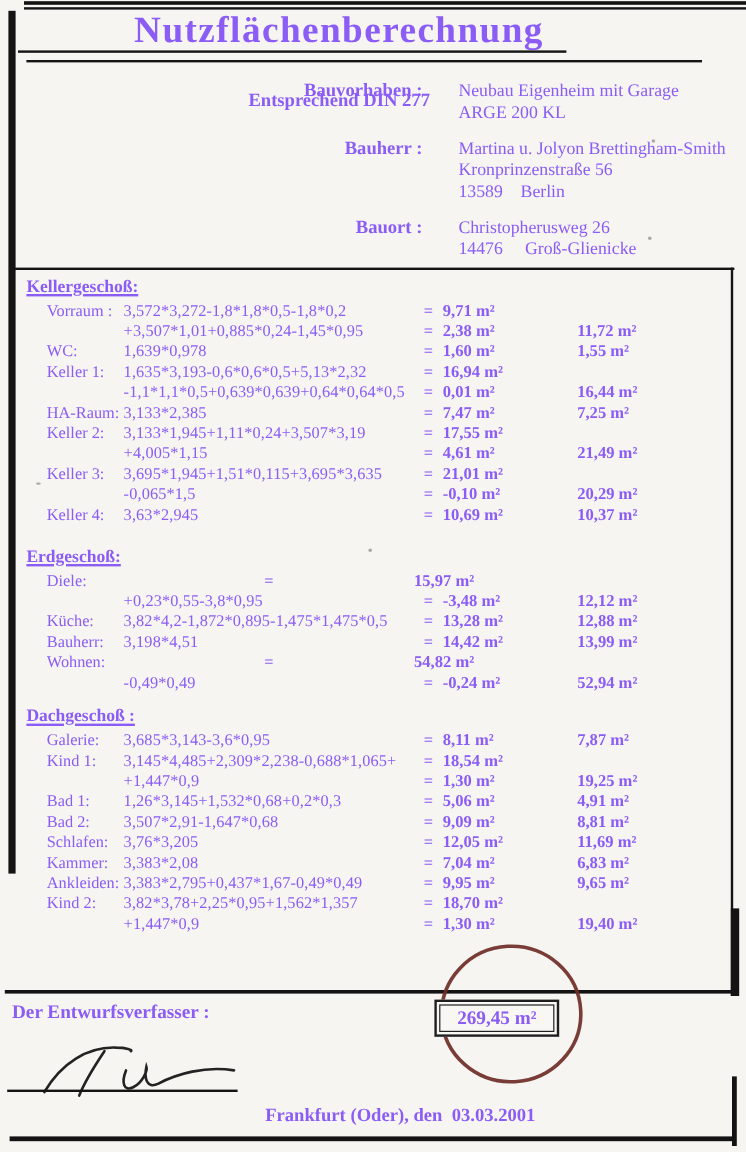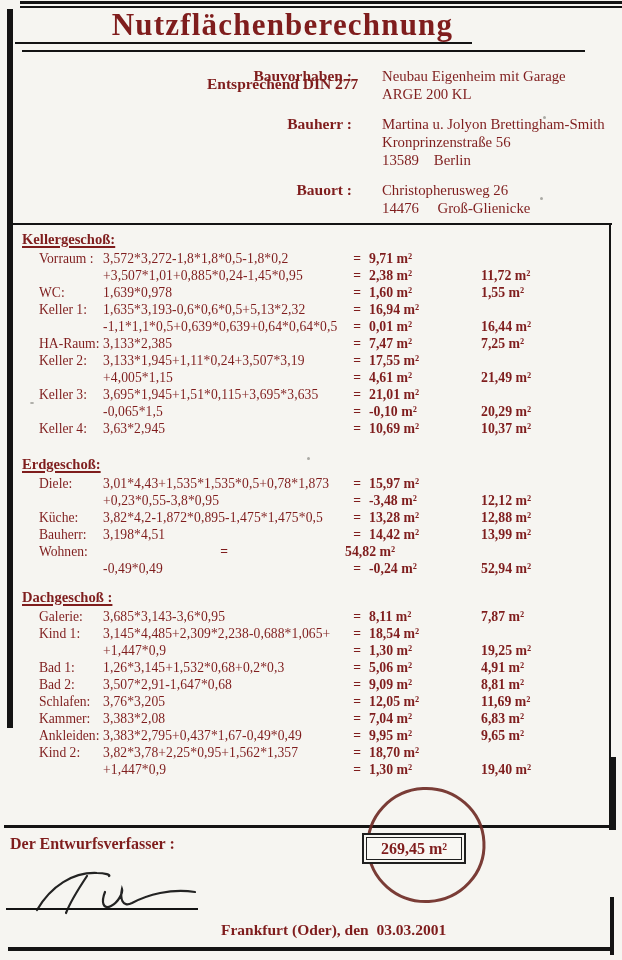--- a/index.html
+++ b/index.html
@@ -1,21 +1,21 @@
 <!DOCTYPE html>
 <html><head>
 <meta charset="utf-8">
 <style>
   html,body{margin:0;padding:0;}
   .page{
     position:relative;
     width:622px;height:960px;
     background:#f6f5f1;
     font-family:"Liberation Serif","DejaVu Serif",serif;
-    color:#7f1d1d;
+    color:#8b5cf6;
     overflow:hidden;
   }
   .rule{position:absolute;background:#141414;}
   .speck{position:absolute;background:#8a8a84;border-radius:50%;opacity:.7;}
 
   
   .doc-title{
     position:absolute;top:7px;left:15px;width:535px;
     text-align:center;font-size:31px;font-weight:700;letter-spacing:1.2px;
     white-space:nowrap;
@@ -128,21 +128,21 @@
         <div class="calc-row"><div class="c-label"></div><div class="c-formula">-1,1*1,1*0,5+0,639*0,639+0,64*0,64*0,5</div><div class="c-eq">=</div><div class="c-res">0,01 m²</div><div class="c-sub">16,44 m²</div></div>
         <div class="calc-row"><div class="c-label">HA-Raum:</div><div class="c-formula">3,133*2,385</div><div class="c-eq">=</div><div class="c-res">7,47 m²</div><div class="c-sub">7,25 m²</div></div>
         <div class="calc-row"><div class="c-label">Keller 2:</div><div class="c-formula">3,133*1,945+1,11*0,24+3,507*3,19</div><div class="c-eq">=</div><div class="c-res">17,55 m²</div><div class="c-sub"></div></div>
         <div class="calc-row"><div class="c-label"></div><div class="c-formula">+4,005*1,15</div><div class="c-eq">=</div><div class="c-res">4,61 m²</div><div class="c-sub">21,49 m²</div></div>
         <div class="calc-row"><div class="c-label">Keller 3:</div><div class="c-formula">3,695*1,945+1,51*0,115+3,695*3,635</div><div class="c-eq">=</div><div class="c-res">21,01 m²</div><div class="c-sub"></div></div>
         <div class="calc-row"><div class="c-label"></div><div class="c-formula">-0,065*1,5</div><div class="c-eq">=</div><div class="c-res">-0,10 m²</div><div class="c-sub">20,29 m²</div></div>
         <div class="calc-row"><div class="c-label">Keller 4:</div><div class="c-formula">3,63*2,945</div><div class="c-eq">=</div><div class="c-res">10,69 m²</div><div class="c-sub">10,37 m²</div></div>
       </div>
       <div class="calc-section s1">
         <div class="sec-heading">Erdgeschoß:</div>
-        <div class="calc-row"><div class="c-label">Diele:</div><div class="c-formula">3,01*4,43+1,535*1,535*0,5+0,78*1,873</div><div class="c-eq">=</div><div class="c-res">15,97 m²</div><div class="c-sub"></div></div>
+        <div class="calc-row"><div class="c-label">Diele:</div><div class="c-eq">=</div><div class="c-res">15,97 m²</div><div class="c-sub"></div></div>
         <div class="calc-row"><div class="c-label"></div><div class="c-formula">+0,23*0,55-3,8*0,95</div><div class="c-eq">=</div><div class="c-res">-3,48 m²</div><div class="c-sub">12,12 m²</div></div>
         <div class="calc-row"><div class="c-label">Küche:</div><div class="c-formula">3,82*4,2-1,872*0,895-1,475*1,475*0,5</div><div class="c-eq">=</div><div class="c-res">13,28 m²</div><div class="c-sub">12,88 m²</div></div>
         <div class="calc-row"><div class="c-label">Bauherr:</div><div class="c-formula">3,198*4,51</div><div class="c-eq">=</div><div class="c-res">14,42 m²</div><div class="c-sub">13,99 m²</div></div>
         <div class="calc-row"><div class="c-label">Wohnen:</div><div class="c-eq">=</div><div class="c-res">54,82 m²</div><div class="c-sub"></div></div>
         <div class="calc-row"><div class="c-label"></div><div class="c-formula">-0,49*0,49</div><div class="c-eq">=</div><div class="c-res">-0,24 m²</div><div class="c-sub">52,94 m²</div></div>
       </div>
       <div class="calc-section s2">
         <div class="sec-heading">Dachgeschoß :</div>
         <div class="calc-row"><div class="c-label">Galerie:</div><div class="c-formula">3,685*3,143-3,6*0,95</div><div class="c-eq">=</div><div class="c-res">8,11 m²</div><div class="c-sub">7,87 m²</div></div>
         <div class="calc-row"><div class="c-label">Kind 1:</div><div class="c-formula">3,145*4,485+2,309*2,238-0,688*1,065+</div><div class="c-eq">=</div><div class="c-res">18,54 m²</div><div class="c-sub"></div></div>

